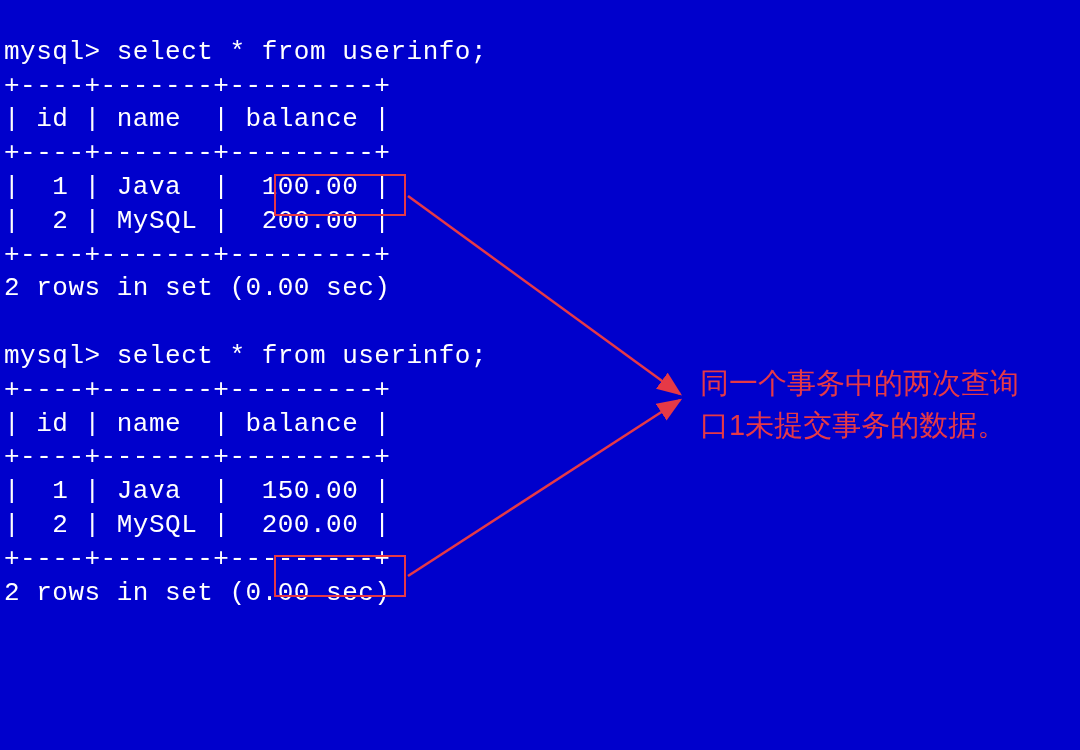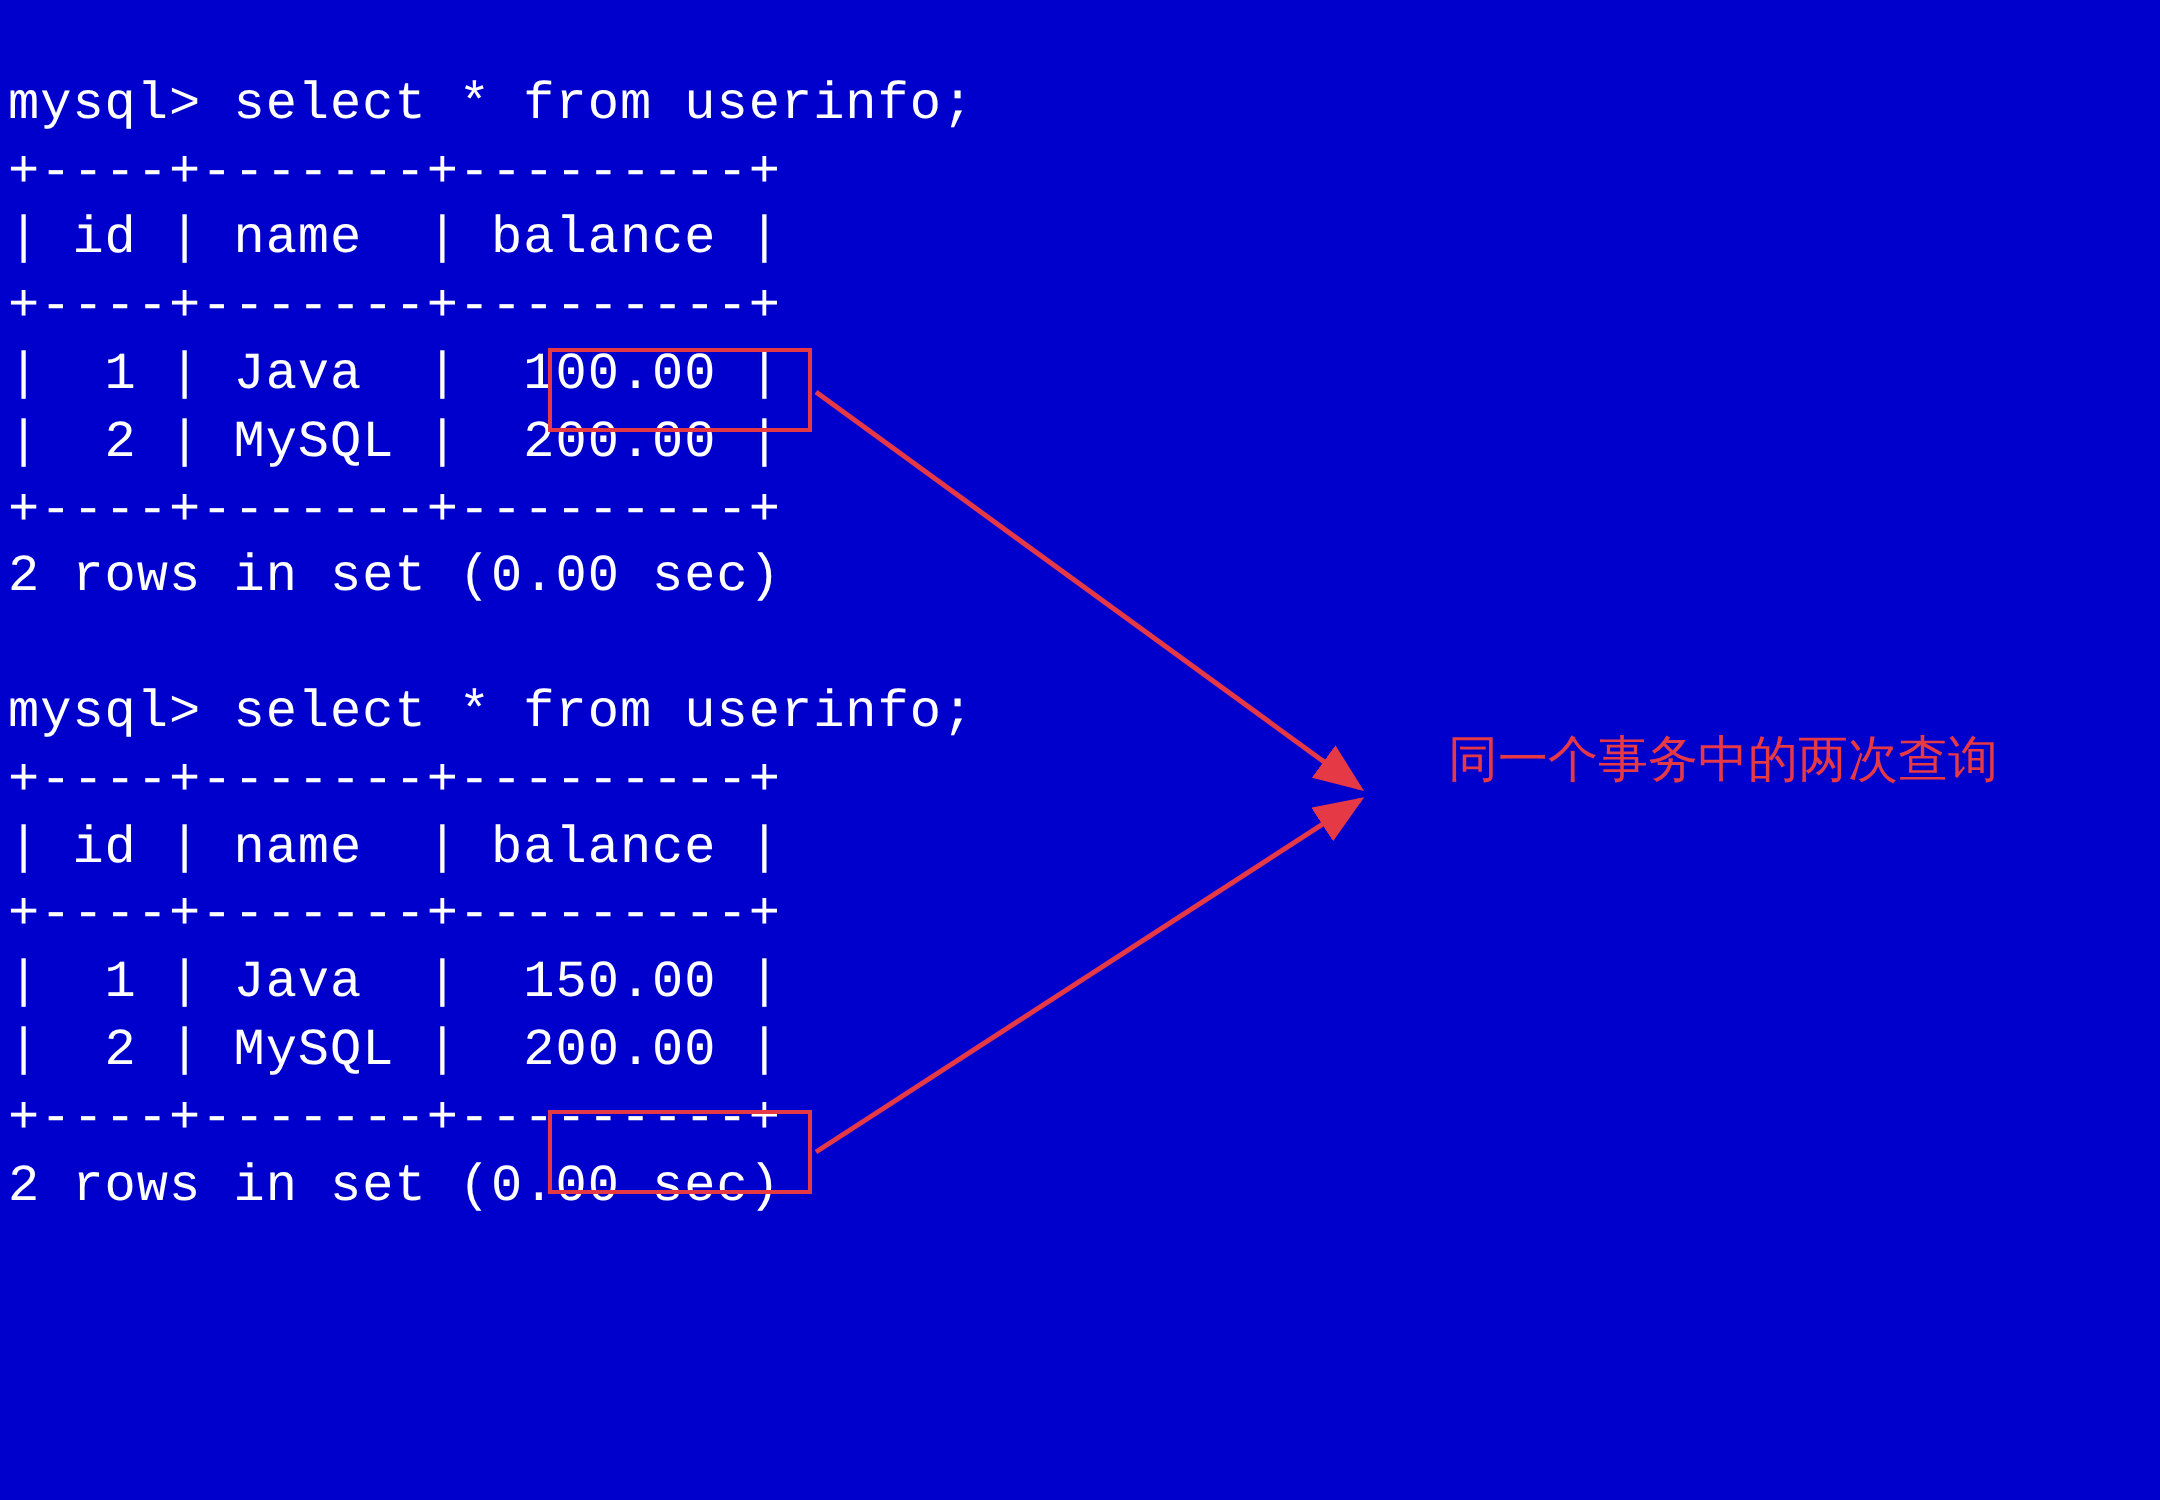--- a/index.html
+++ b/index.html
@@ -22,25 +22,24 @@
   }
   .highlight-box {
     position: absolute;
     border: 2.5px solid #E63946;
     pointer-events: none;
   }
   .annotation {
     position: absolute;
     color: #E63946;
     font-family: "Microsoft YaHei", "SimHei", sans-serif;
-    font-size: 25px;
+    font-size: 29px;
     line-height: 1.45;
     font-weight: 400;
     white-space: nowrap;
-    margin-left: 24px;
   }
   svg.arrows {
     position: absolute;
     top: 0;
     left: 0;
     pointer-events: none;
   }
 </style>
 </head>
 <body>
@@ -73,13 +72,14 @@
     <marker id="arrowhead" markerWidth="10" markerHeight="8" refX="9" refY="4" orient="auto">
       <polygon points="0 0, 10 4, 0 8" fill="#E63946"></polygon>
     </marker>
   </defs>
   <line x1="408" y1="196" x2="680" y2="394" stroke="#E63946" stroke-width="2.5" marker-end="url(#arrowhead)"></line>
   <line x1="408" y1="576" x2="680" y2="400" stroke="#E63946" stroke-width="2.5" marker-end="url(#arrowhead)"></line>
 </svg>
 
 <div class="annotation" style="left:700px; top:362px;">
   <div>同一个事务中的两次查询</div>
+  <div>口1未提交事务的数据。</div>
 </div>
 
 </body></html>

